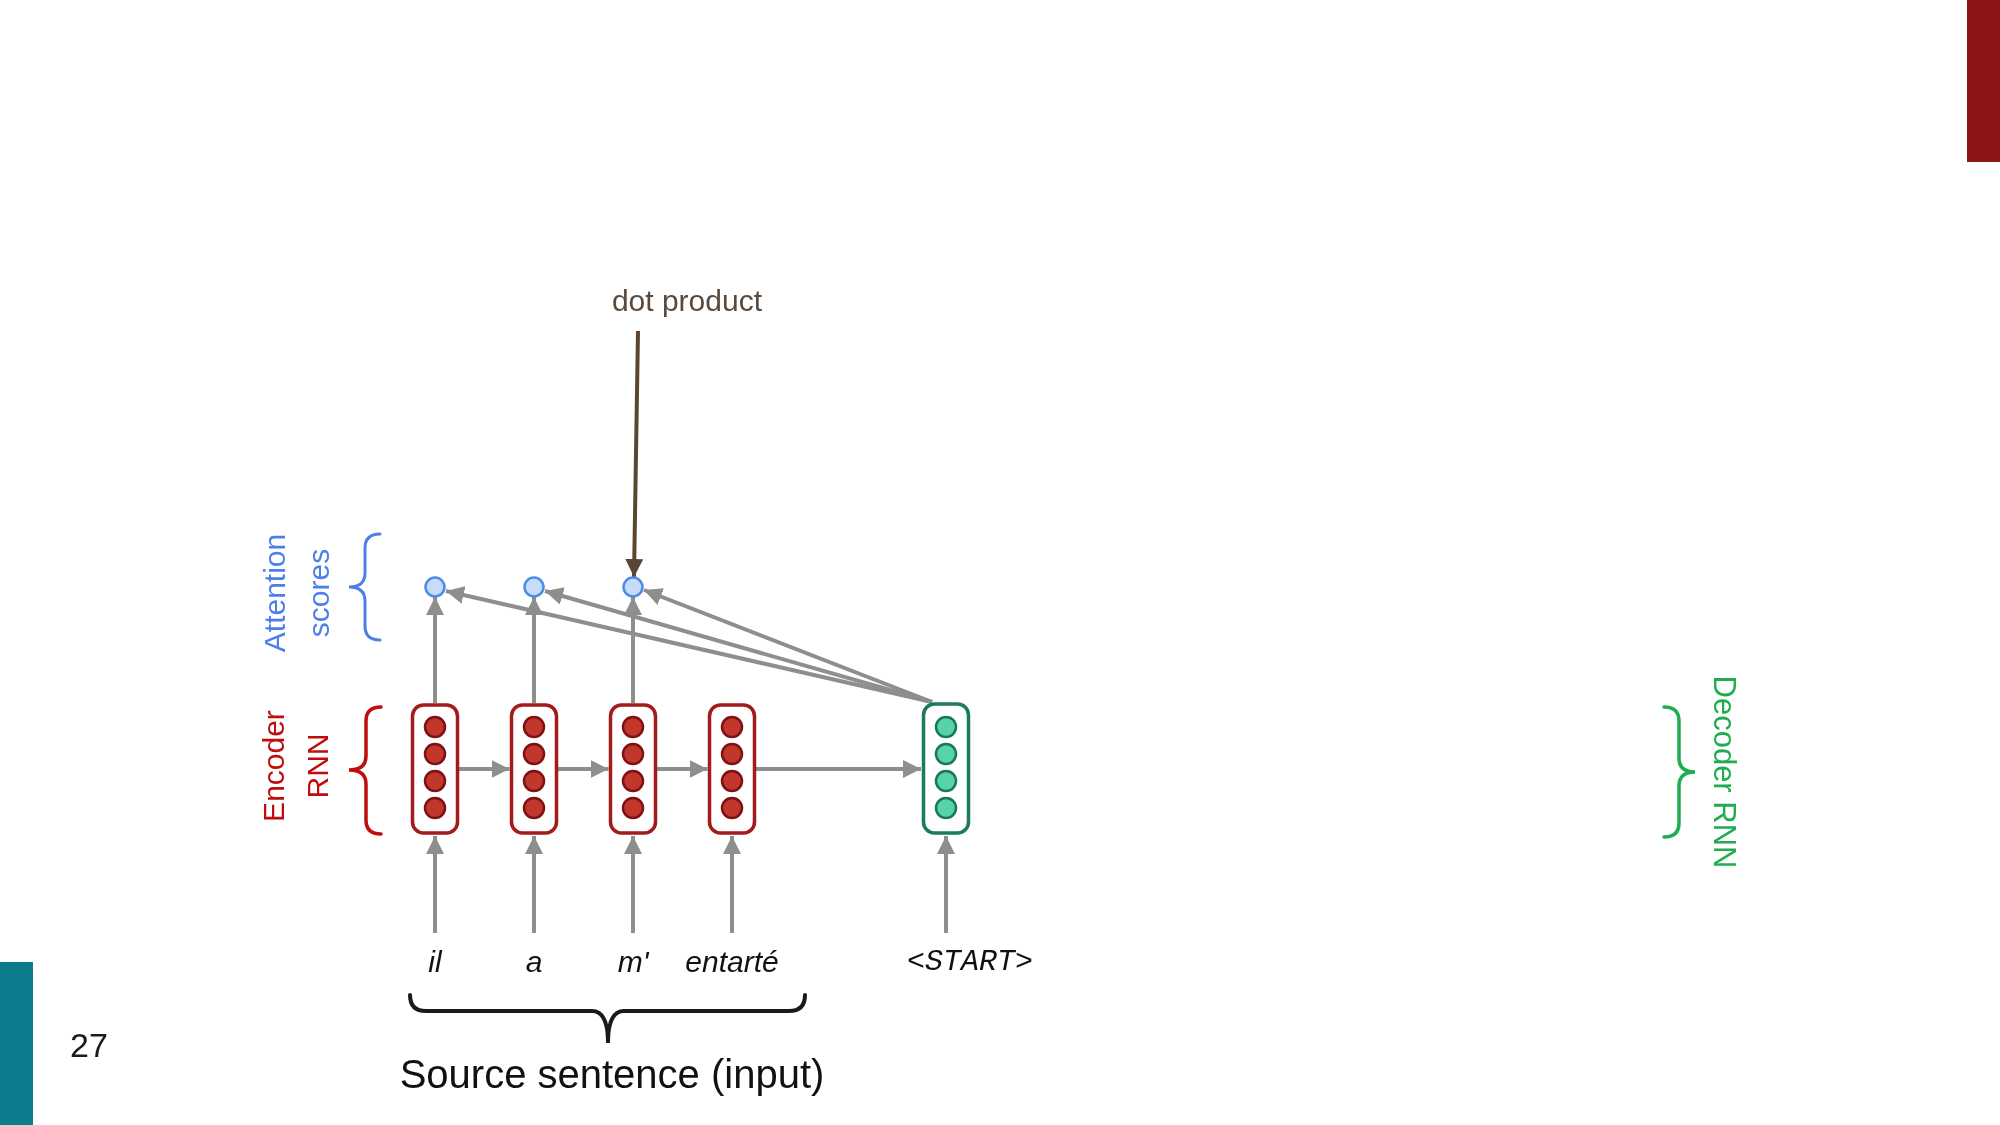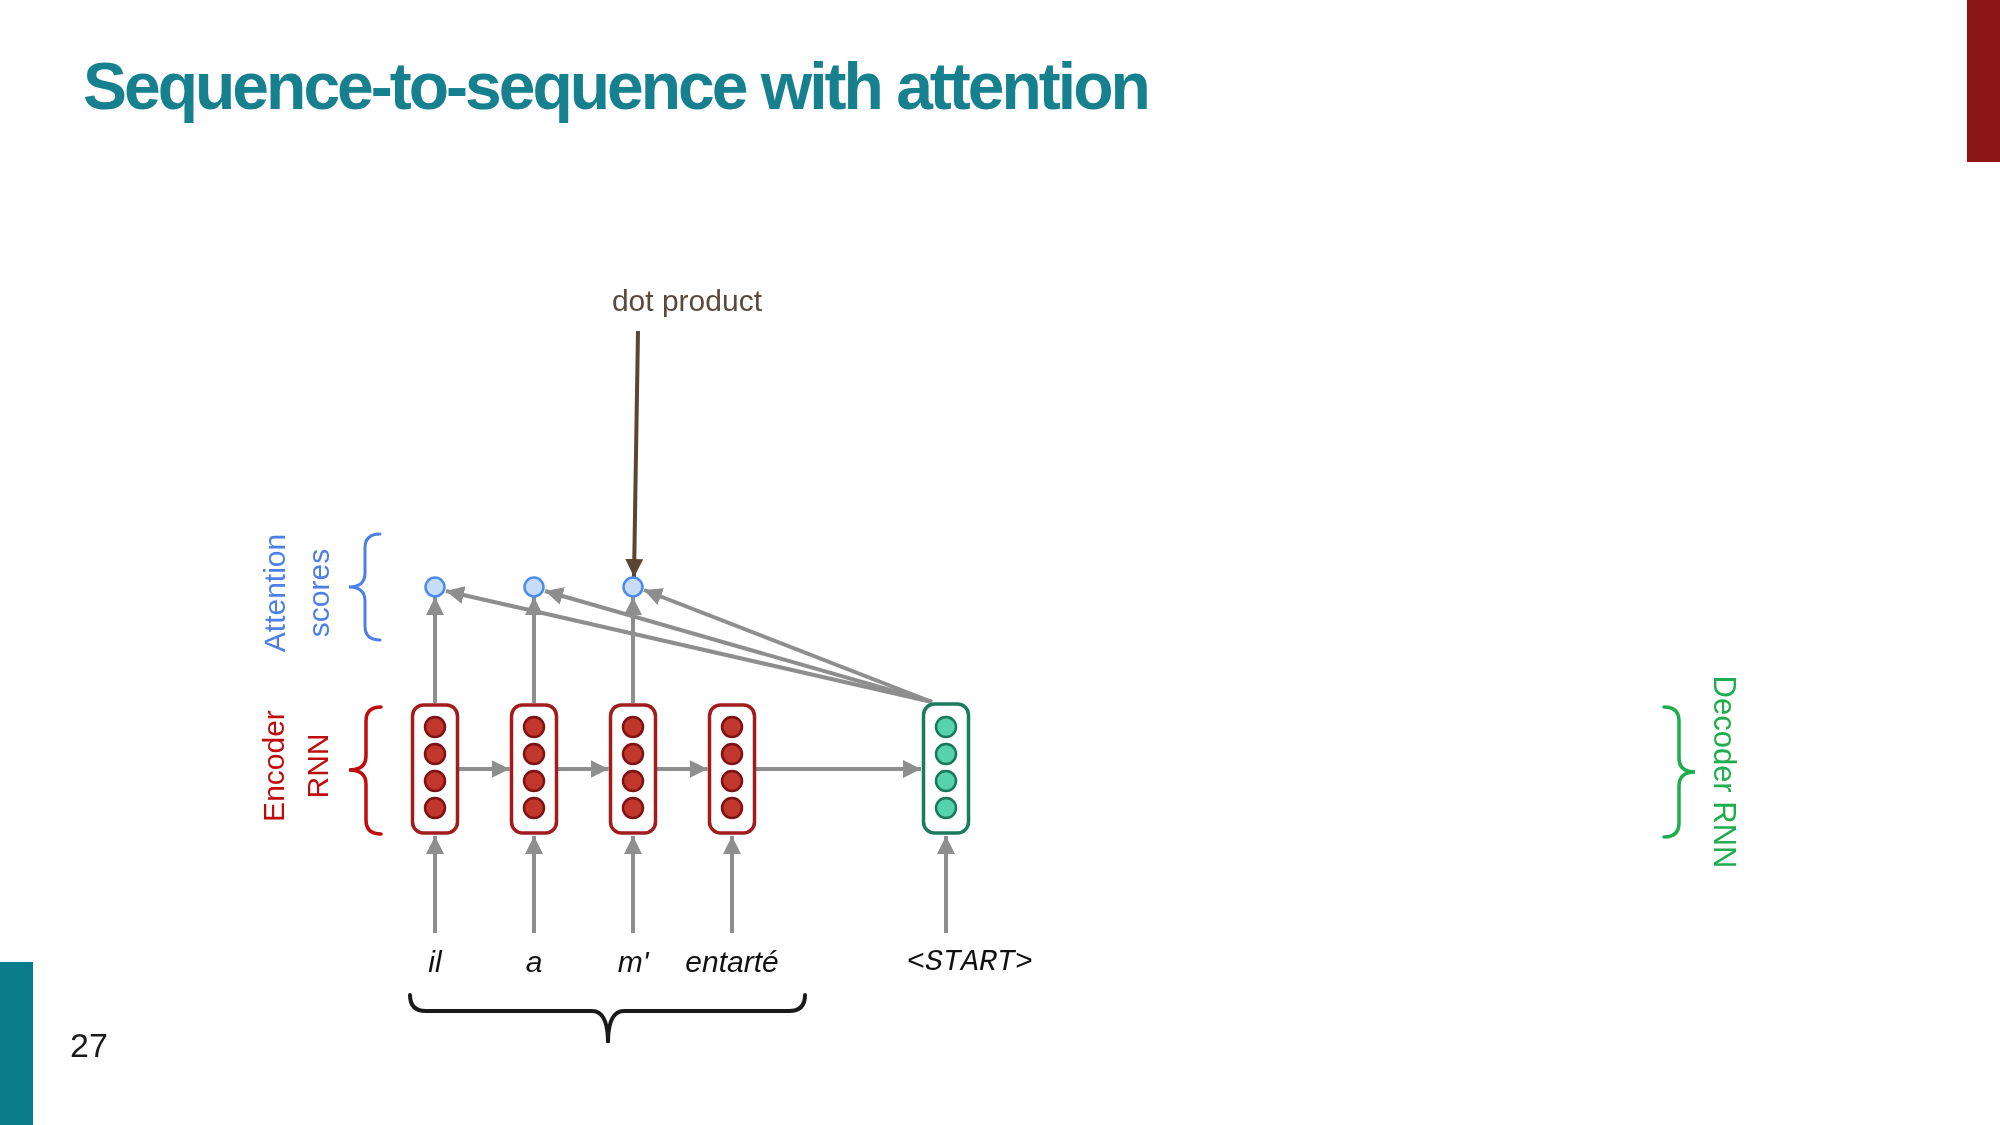--- a/index.html
+++ b/index.html
@@ -54,21 +54,20 @@
   svg{position:absolute;left:0;top:0;}
 </style>
 </head>
 <body>
 
 <div class="stage">
 
   <div class="abs corner-bar-top-right"></div>
   <div class="abs corner-bar-bottom-left"></div>
 
-  <div class="abs slide-title">Sequence-to-sequence with attention</div>
   <div class="abs page-number">27</div>
 
   <div class="abs dot-product-label">dot product</div>
 
   <div class="abs rot-label attention-label">
     <div>Attention</div>
     <div>scores</div>
   </div>
 
   <div class="abs rot-label encoder-label">
@@ -77,20 +76,21 @@
   </div>
 
   <div class="abs decoder-label">Decoder RNN</div>
 
   <div class="abs word word-il">il</div>
   <div class="abs word word-a">a</div>
   <div class="abs word word-m">m'</div>
   <div class="abs word word-entarte">entarté</div>
   <div class="abs word word-start">&lt;START&gt;</div>
 
+  <div class="abs source-sentence-label">Source sentence (input)</div>
 
   <svg width="2000" height="1125" viewBox="0 0 2000 1125">
     <defs>
       <marker id="mGray" viewBox="0 0 10 10" refX="10" refY="5" markerWidth="4.5" markerHeight="4.5" orient="auto">
         <path d="M0,0 L10,5 L0,10 Z" fill="#8E8E8E"></path>
       </marker>
       <marker id="mBrown" viewBox="0 0 10 10" refX="10" refY="5" markerWidth="4.5" markerHeight="4.5" orient="auto">
         <path d="M0,0 L10,5 L0,10 Z" fill="#5A4632"></path>
       </marker>
     </defs>

